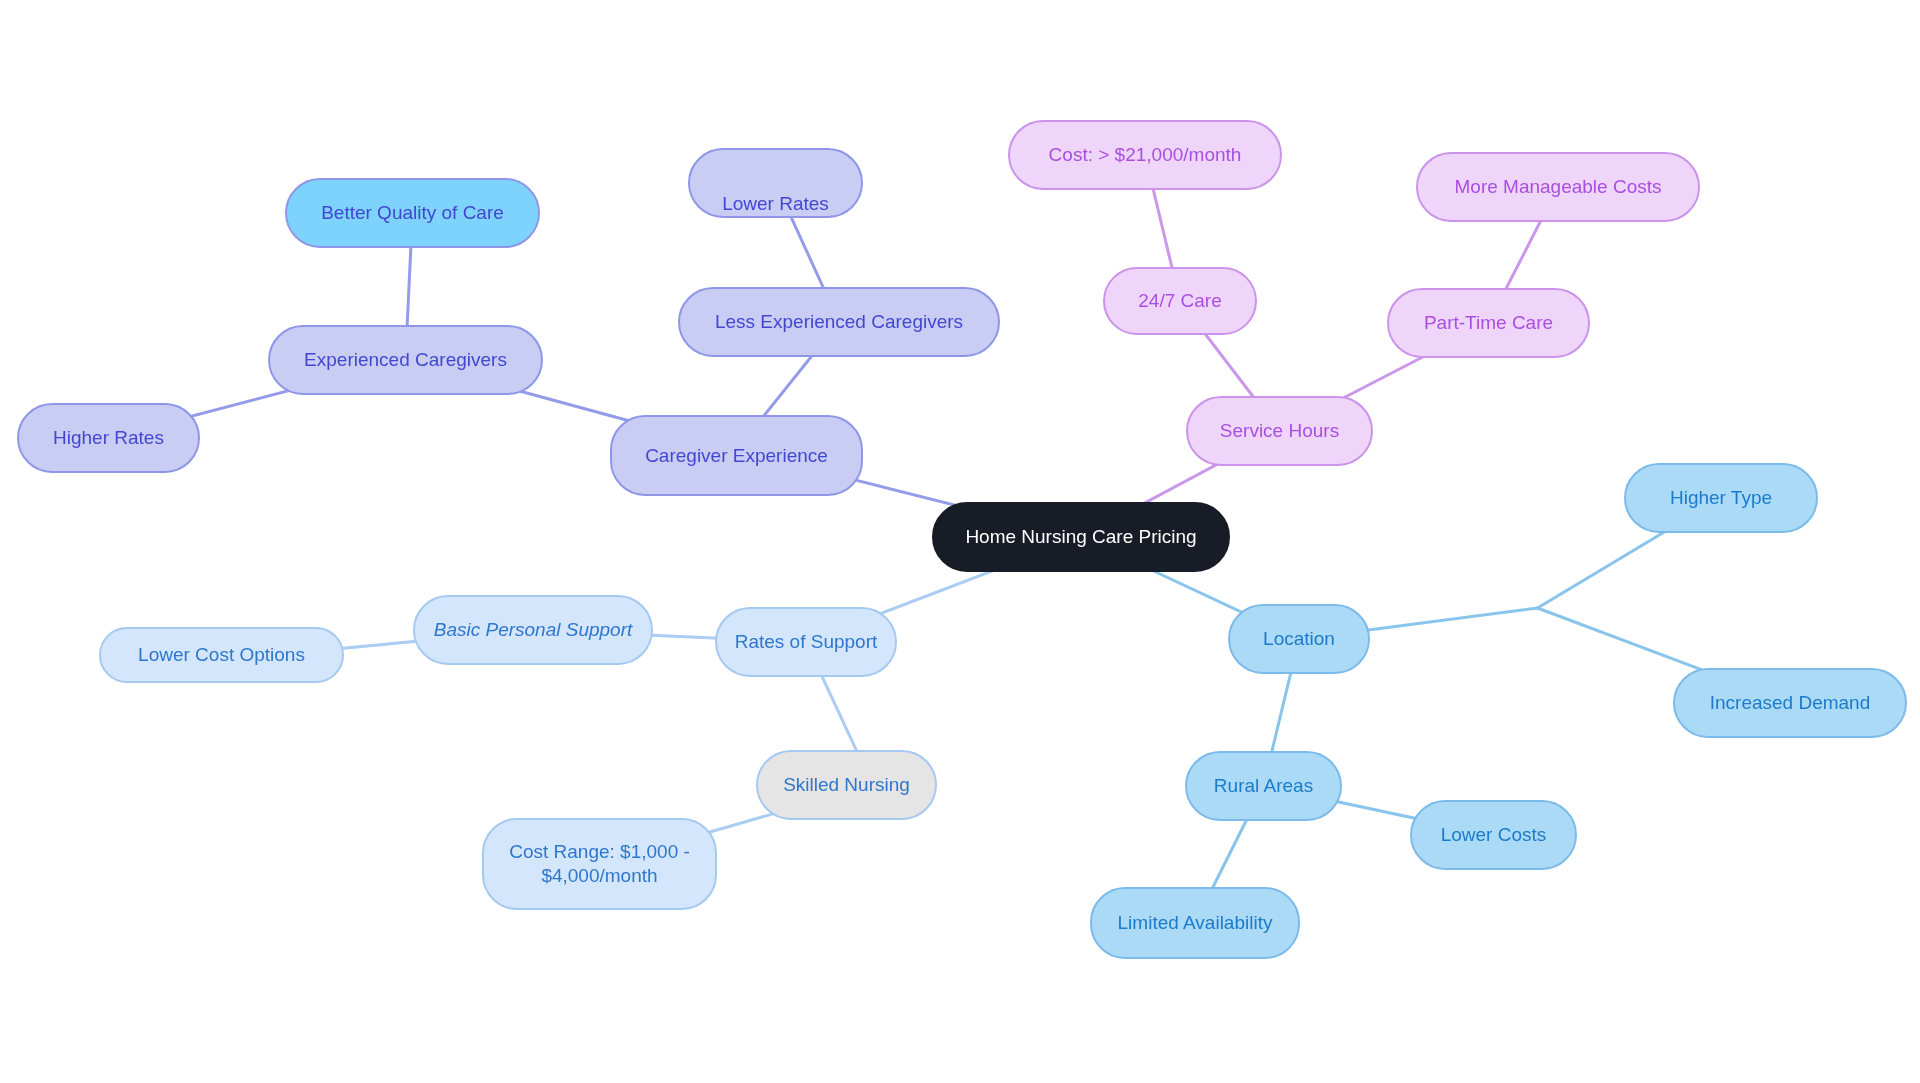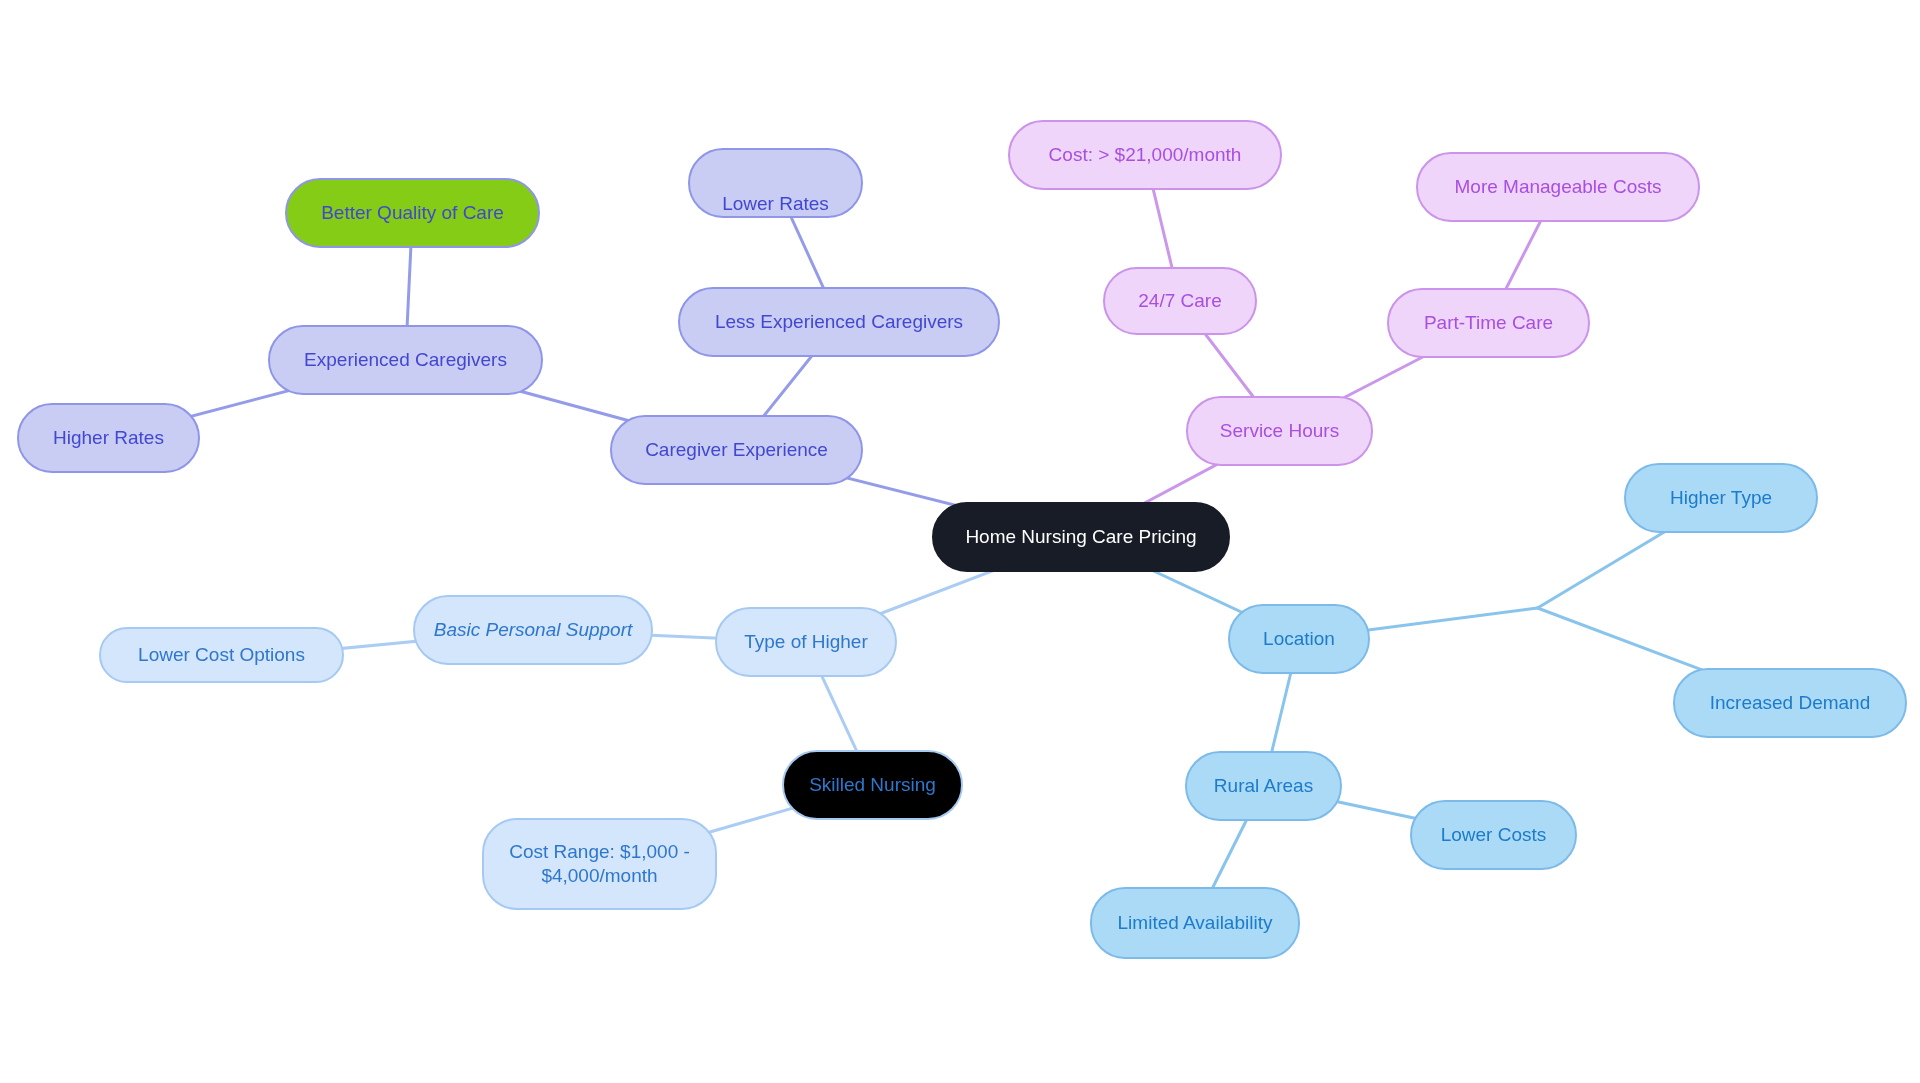--- a/index.html
+++ b/index.html
@@ -52,27 +52,27 @@
       <line x1="1081" y1="537" x2="806" y2="642" stroke="#abcdf3" stroke-width="3" stroke-linecap="round"></line>
       <line x1="806" y1="642" x2="533" y2="630" stroke="#abcdf3" stroke-width="3" stroke-linecap="round"></line>
       <line x1="533" y1="630" x2="221.5" y2="660" stroke="#abcdf3" stroke-width="3" stroke-linecap="round"></line>
       <line x1="806" y1="642" x2="872.5" y2="785" stroke="#abcdf3" stroke-width="3" stroke-linecap="round"></line>
       <line x1="872.5" y1="785" x2="599.5" y2="864" stroke="#abcdf3" stroke-width="3" stroke-linecap="round"></line>
     </svg>
 
 <div class="node" style="left: 932px; top: 502px; width: 298px; height: 70px; background: rgb(23, 28, 38); border-color: rgb(23, 28, 38); color: rgb(255, 255, 255); border-radius: 35px;">
       <span class="node-label">Home Nursing Care Pricing</span>
     </div>
-    <div class="node" style="left: 610px; top: 415px; width: 253px; height: 70px; background: rgb(201, 205, 244); border-color: rgb(143, 150, 232); color: rgb(66, 71, 208); border-radius: 35px;">
+    <div class="node" style="left: 610px; top: 415px; width: 253px; height: 81px; background: rgb(201, 205, 244); border-color: rgb(143, 150, 232); color: rgb(66, 71, 208); border-radius: 35px;">
       <span class="node-label">Caregiver Experience</span>
     </div>
     <div class="node" style="left: 268px; top: 325px; width: 275px; height: 70px; background: rgb(201, 205, 244); border-color: rgb(143, 150, 232); color: rgb(66, 71, 208); border-radius: 35px;">
       <span class="node-label">Experienced Caregivers</span>
     </div>
-    <div class="node" style="left: 285px; top: 178px; width: 255px; height: 70px; background: #84cc16; border-color: rgb(143, 150, 232); color: rgb(66, 71, 208); border-radius: 35px;">
+    <div class="node" style="left: 285px; top: 178px; width: 255px; height: 70px; background: #7dd3fc; border-color: rgb(143, 150, 232); color: rgb(66, 71, 208); border-radius: 35px;">
       <span class="node-label">Better Quality of Care</span>
     </div>
     <div class="node" style="left: 17px; top: 403px; width: 183px; height: 70px; background: rgb(201, 205, 244); border-color: rgb(143, 150, 232); color: rgb(66, 71, 208); border-radius: 35px;">
       <span class="node-label">Higher Rates</span>
     </div>
     <div class="node" style="left: 678px; top: 287px; width: 322px; height: 70px; background: rgb(201, 205, 244); border-color: rgb(143, 150, 232); color: rgb(66, 71, 208); border-radius: 35px;">
       <span class="node-label">Less Experienced Caregivers</span>
     </div>
     <div class="node" style="left: 688px; top: 148px; width: 175px; height: 70px; background: rgb(201, 205, 244); border-color: rgb(143, 150, 232); color: rgb(66, 71, 208); border-radius: 35px; align-items: flex-end;">
       <span class="node-label">Lower Rates</span>
@@ -104,27 +104,27 @@
     <div class="node" style="left: 1185px; top: 751px; width: 157px; height: 70px; background: rgb(171, 218, 247); border-color: rgb(124, 187, 233); color: rgb(28, 123, 202); border-radius: 35px;">
       <span class="node-label">Rural Areas</span>
     </div>
     <div class="node" style="left: 1410px; top: 800px; width: 167px; height: 70px; background: rgb(171, 218, 247); border-color: rgb(124, 187, 233); color: rgb(28, 123, 202); border-radius: 35px;">
       <span class="node-label">Lower Costs</span>
     </div>
     <div class="node" style="left: 1090px; top: 887px; width: 210px; height: 72px; background: rgb(171, 218, 247); border-color: rgb(124, 187, 233); color: rgb(28, 123, 202); border-radius: 35px;">
       <span class="node-label">Limited Availability</span>
     </div>
     <div class="node" style="left: 715px; top: 607px; width: 182px; height: 70px; background: rgb(211, 230, 251); border-color: rgb(166, 201, 241); color: rgb(46, 119, 205); border-radius: 35px;">
-      <span class="node-label">Type of Higher</span>
+      <span class="node-label">Rates of Support</span>
     </div>
     <div class="node" style="left: 413px; top: 595px; width: 240px; height: 70px; background: rgb(211, 230, 251); border-color: rgb(166, 201, 241); color: rgb(46, 119, 205); border-radius: 35px; font-style: italic;">
       <span class="node-label">Basic Personal Support</span>
     </div>
     <div class="node" style="left: 99px; top: 627px; width: 245px; height: 56px; background: rgb(211, 230, 251); border-color: rgb(166, 201, 241); color: rgb(46, 119, 205); border-radius: 33px;">
       <span class="node-label">Lower Cost Options</span>
     </div>
-    <div class="node" style="left: 782px; top: 750px; width: 181px; height: 70px; background: #000000; border-color: rgb(166, 201, 241); color: rgb(46, 119, 205); border-radius: 35px;">
+    <div class="node" style="left: 756px; top: 750px; width: 181px; height: 70px; background: #e5e5e5; border-color: rgb(166, 201, 241); color: rgb(46, 119, 205); border-radius: 35px;">
       <span class="node-label">Skilled Nursing</span>
     </div>
     <div class="node" style="left: 482px; top: 818px; width: 235px; height: 92px; background: rgb(211, 230, 251); border-color: rgb(166, 201, 241); color: rgb(46, 119, 205); border-radius: 35px;">
       <span class="node-label">Cost Range: $1,000 - $4,000/month</span>
     </div>
   </div>
 
 </body></html>

